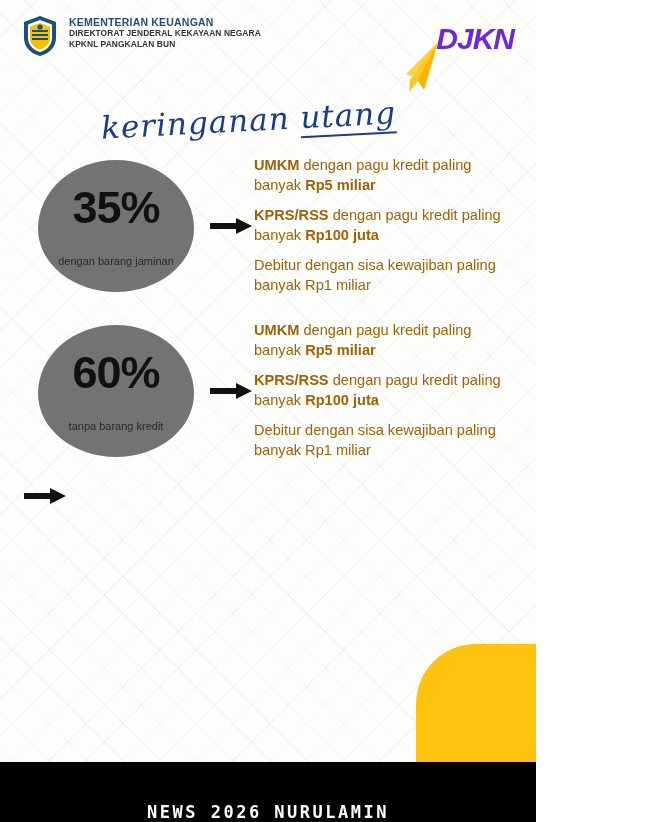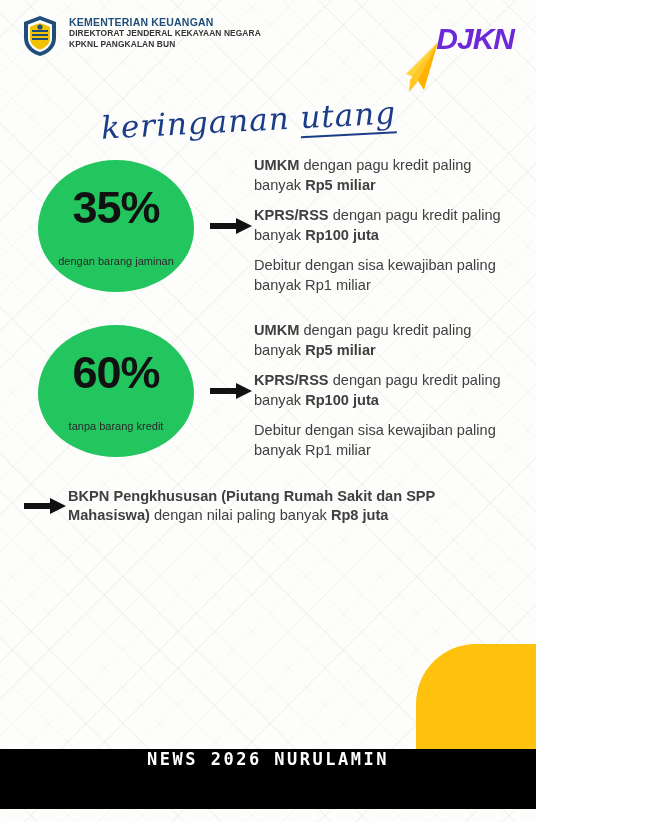--- a/index.html
+++ b/index.html
@@ -118,21 +118,21 @@
   .pct-wrap {
     position: relative;
     width: 186px;
     flex: none;
     display: flex;
     align-items: center;
   }
   .blob {
     width: 156px;
     height: 132px;
-    background: #22c55e;
+    background: #737373;
     border-radius: 50% 50% 50% 50% / 52% 52% 48% 48%;
     display: flex;
     flex-direction: column;
     align-items: center;
     justify-content: center;
     margin-left: 16px;
   }
   .blob.small { height: 116px; width: 150px; }
   .pct {
     font-size: 45px;
@@ -153,44 +153,44 @@
     align-items: center;
     justify-content: center;
   }
   .arrow svg { display: block; }
   .bullets {
     flex: 1;
     padding-right: 8px;
   }
   .bullet {
     font-size: 14.6px;
-    color: #404040;
+    color: #a16207;
     line-height: 1.34;
     margin-bottom: 11px;
   }
   .bullet:last-child { margin-bottom: 0; }
   .bullet b { font-weight: bold; }
   
   .corner {
     position: absolute;
     right: -30px;
     bottom: 58px;
     width: 150px;
     height: 120px;
     background: #ffc20e;
     border-radius: 60px 0 0 0;
   }
   
   .footer {
     position: absolute;
-    left: 0; right: 0; bottom: 13px;
+    left: 0; right: 0; bottom: 0;
     height: 60px;
     background: #000000;
     display: flex;
-    align-items: flex-start;
+    align-items: flex-end;
     justify-content: center;
   }
   .footer-text {
     color: #ffffff;
     font-family: "DejaVu Sans Mono", monospace;
     font-size: 17px;
     font-weight: bold;
     letter-spacing: 2.5px;
   }
 </style>
@@ -275,23 +275,20 @@
         </div>
     </div>
 
     <div class="row">
       <div class="arrow">
         <svg width="42" height="18" viewBox="0 0 42 18">
           <rect x="0" y="6" width="28" height="6" fill="#111"></rect>
           <path d="M26 1 L42 9 L26 17 Z" fill="#111"></path>
         </svg>
       </div>
-      <div class="bullets">
-          <div class="bullet"><b>BKPN Pengkhususan (Piutang Rumah Sakit dan SPP Mahasiswa)</b><span> dengan nilai paling banyak </span><b>Rp8 juta</b></div>
-        </div>
     </div>
 
   </div>
 
   <div class="corner"></div>
 
   <div class="footer">
     <div class="footer-text">NEWS 2026 NURULAMIN</div>
   </div>
 </div>

